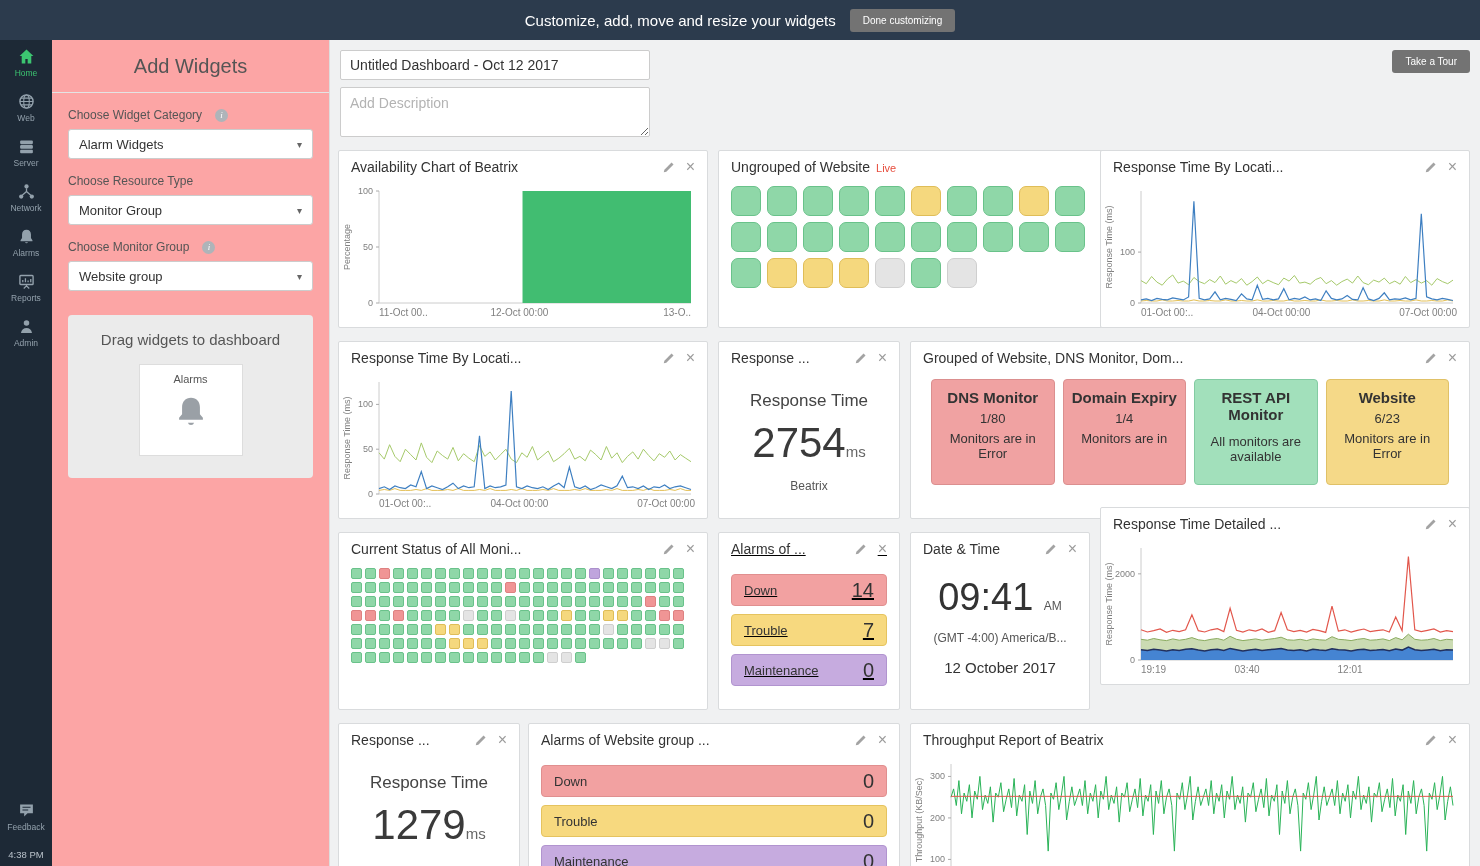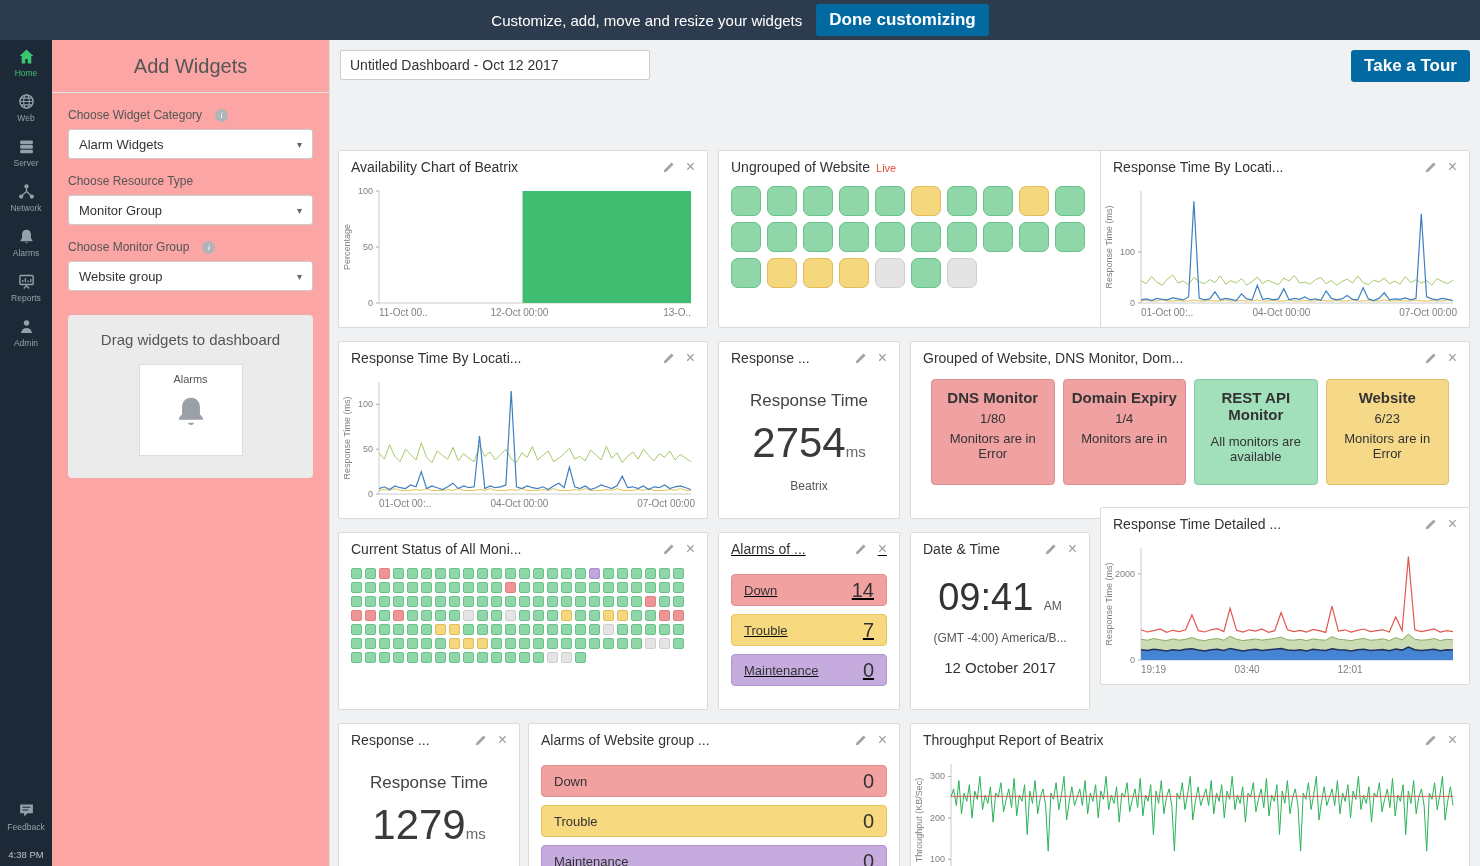--- a/index.html
+++ b/index.html
@@ -1,21 +1,21 @@
 <!DOCTYPE html>
 <html><head>
 <meta charset="utf-8">
 <style>
   * { box-sizing: border-box; margin: 0; padding: 0; }
   html,body { width:1480px; height:866px; overflow:hidden; font-family:"Liberation Sans", sans-serif; background:#fff; position:relative; }
 
   
   .topbar { position:absolute; top:0; left:0; width:100%; height:40px; background:#2c3b4d; display:flex; align-items:center; justify-content:center; gap:14px; z-index:10; }
   .topbar-msg { color:#fff; font-size:15px; }
-  .btn-green { background:#0369a1; color:#fff; font-size:17px; padding:6px 13px; border-radius:3px; border:none; cursor:pointer;font-weight:bold; }
+  .btn-green { background:#737373; color:#fff; font-size:10px; padding:6px 13px; border-radius:3px; border:none; cursor:pointer; }
 
   
   .sidebar { position:absolute; left:0; top:40px; bottom:0; width:52px; background:#1d2936; z-index:9; }
   .nav-item { display:flex; flex-direction:column; align-items:center; padding:8px 5px 7px; color:#93a1ac; cursor:pointer; }
   .nav-item svg { width:17px; height:17px; }
   .nav-item .nav-label { font-size:8.5px; margin-top:3px; }
   .nav-item.active { color:#3cc571; }
   .sidebar-bottom { position:absolute; bottom:6px; left:0; width:52px; }
   .sidebar-time { color:#b9c2ca; font-size:9.5px; text-align:center; margin-top:10px; }
 
@@ -193,20 +193,21 @@
           <path d="M12 2c-3.9 0-6.3 2.9-6.3 6.6v5L3.6 16v1.4h16.8V16l-2.1-2.4v-5C18.3 4.9 15.9 2 12 2z" fill="#9aa0a6"></path>
           <path d="M9.8 19.6a2.3 2.3 0 0 0 4.4 0z" fill="#9aa0a6"></path>
         </svg>
     </div>
   </div>
 </div>
 
 <div class="main">
 
   <input class="dash-title-input" value="Untitled Dashboard - Oct 12 2017" style="">
+  <textarea class="dash-desc" placeholder="Add Description" style=""></textarea>
   <button class="btn-green btn-tour">Take a Tour</button>
 
   <div class="widget" style="left:8px;top:110px;width:370px;">
     <div class="w-head">
       <div class="w-title">Availability Chart of Beatrix</div>
       <div class="w-actions">
         <span class="icon-edit"><svg width="13" height="13" viewBox="0 0 16 16">
               <path d="M11.8 1.8l2.4 2.4-8.9 8.9-3.1.7.7-3.1z" fill="#a3a3a3"></path>
             </svg></span>
         <span class="icon-close">×</span>

